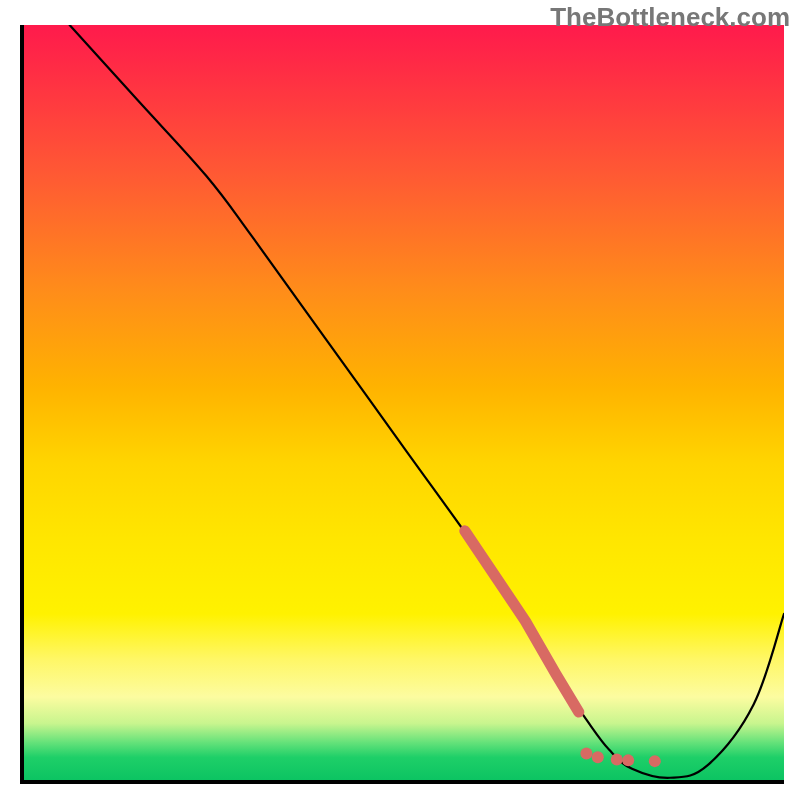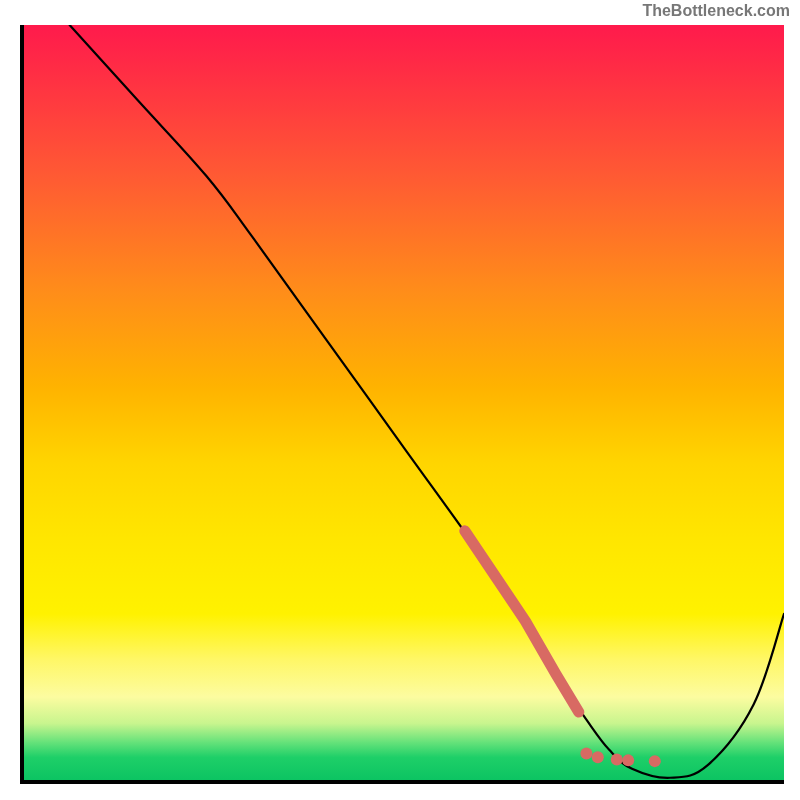--- a/index.html
+++ b/index.html
@@ -8,21 +8,21 @@
     width: 800px;
     height: 800px;
     background: #ffffff;
     position: relative;
     font-family: Arial, Helvetica, sans-serif;
   }
   .watermark {
     position: absolute;
     top: 2px;
     right: 10px;
-    font-size: 16px;
+    font-size: 26px;
     font-weight: bold;
     color: #777777;
     z-index: 10;
   }
   .plot-area {
     position: absolute;
     left: 20px;
     top: 25px;
     width: 760px;
     height: 755px;

